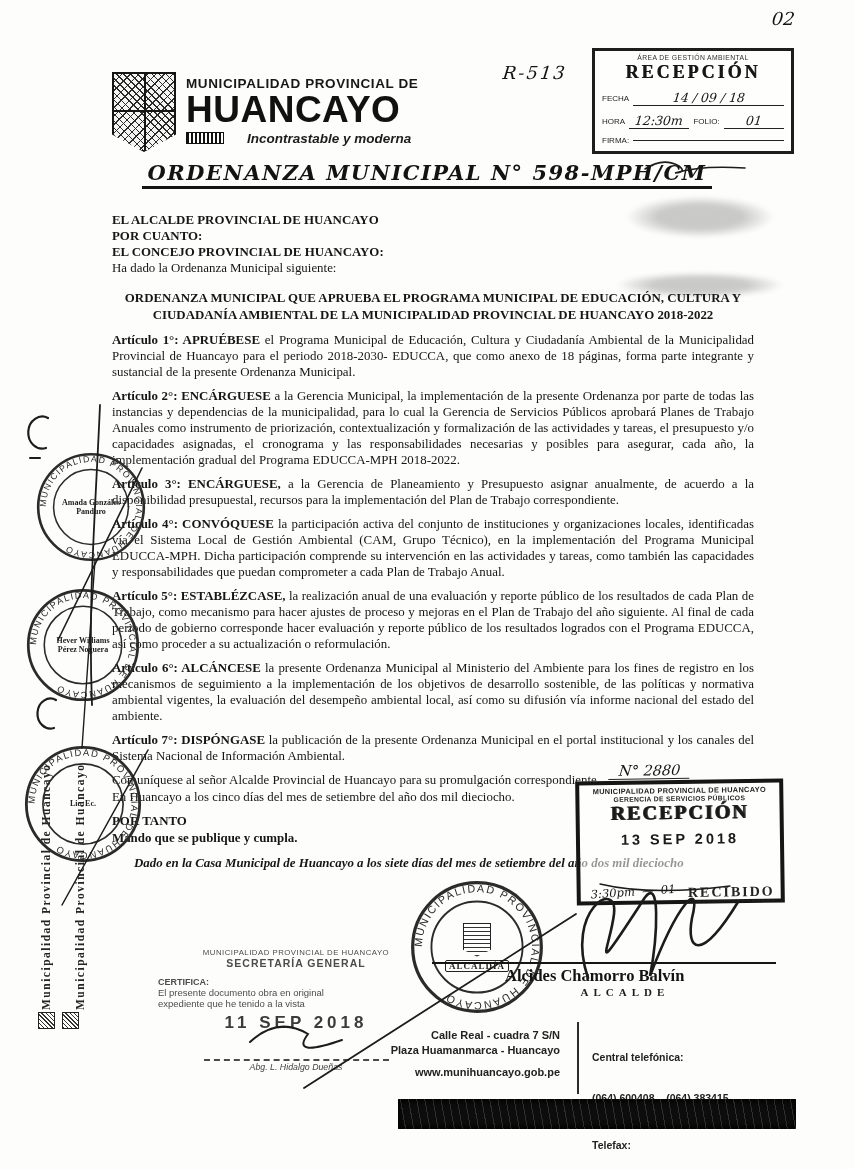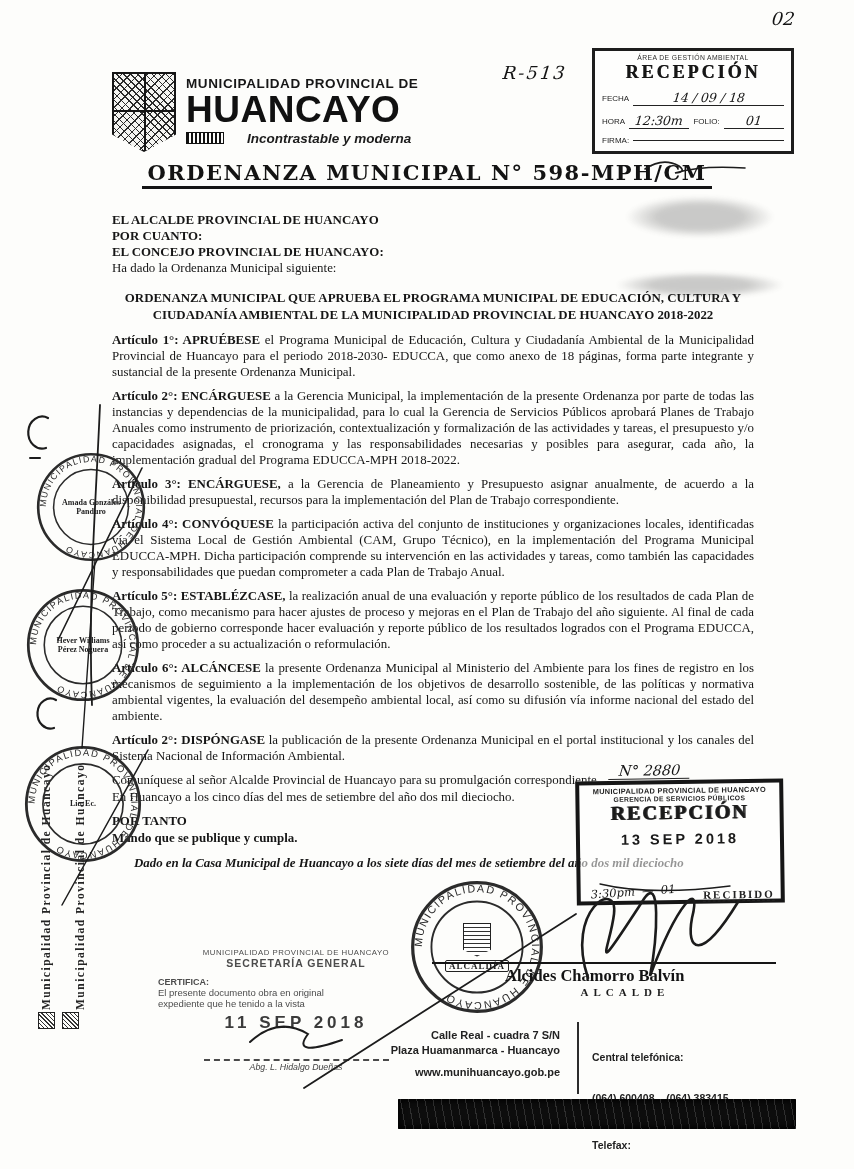--- a/index.html
+++ b/index.html
@@ -29,42 +29,42 @@
   .tagline{font-size:13.5px;font-weight:700;font-style:italic;color:#1c1c1c;}
   
   .stamp-top{position:absolute;left:592px;top:48px;width:182px;border:3px solid #1d1d1d;padding:3px 7px 6px;background:rgba(255,255,255,.6);}
   .stamp-top .area{font-size:6.8px;text-align:center;letter-spacing:.4px;color:#2e2e2e;font-family:"Liberation Sans",sans-serif;}
   .stamp-top .rec{font-size:18px;font-weight:700;text-align:center;letter-spacing:3px;margin-top:1px;color:#161616;text-shadow:.6px 0 #333;}
   .stamp-row{display:flex;align-items:center;gap:4px;font-family:"Liberation Sans",sans-serif;font-size:8px;color:#222;margin-top:7px;}
   .stamp-row .fill{flex:1;border-bottom:1.3px solid #222;text-align:center;}
   .stamp-row .hand{font-size:12.5px;}
   
   .doc-title-wrap{position:absolute;left:0;top:160px;width:100%;text-align:center;}
-  .doc-title{display:inline-block;font-family:"DejaVu Serif",serif;font-weight:700;
+  .doc-title{display:inline-block;font-family:"DejaVu Serif",serif;font-style:italic;font-weight:700;
     font-size:21px;letter-spacing:1.5px;border-bottom:3px solid #141414;padding:0 6px 1px;color:#131313;}
   
   .content{position:absolute;left:112px;top:212px;width:642px;font-size:12.9px;line-height:1.24;text-align:justify;color:#161616;}
   .intro p{margin:0;font-weight:700;}
   .intro p.normal{font-weight:400;}
   .subject{font-weight:700;text-align:center;margin:14px 0 4px;line-height:1.3;}
   .article{margin:8px 0 0;}
   .article strong{font-weight:700;}
   .closing p{margin:8px 0 0;}
   .pt{font-weight:700;margin-bottom:0 !important;}
   .mando{font-weight:700;margin-top:1px !important;}
   .dado{font-style:italic;font-weight:700;margin-top:9px !important;padding-left:22px;}
   
   .stamp2{position:absolute;left:576px;top:780px;width:200px;height:116px;border:4px solid #161616;transform:rotate(-.8deg);background:rgba(255,255,255,.55);}
   .stamp2 .num{position:absolute;top:-22px;left:30px;font-size:14.5px;border-bottom:1.5px solid #222;padding:0 10px;}
   .stamp2 .o1{font-size:7.4px;font-weight:700;text-align:center;margin-top:2px;letter-spacing:.3px;color:#242424;font-family:"Liberation Sans",sans-serif;}
   .stamp2 .o2{font-size:6.8px;font-weight:700;text-align:center;letter-spacing:.3px;color:#2a2a2a;font-family:"Liberation Sans",sans-serif;}
   .stamp2 .rec2{font-size:20px;font-weight:700;text-align:center;letter-spacing:2px;color:#1a1a1a;text-shadow:1px 0 #444,-.5px 0 #555;line-height:1;}
   .stamp2 .date{font-family:"Liberation Sans",sans-serif;font-size:14.5px;font-weight:700;letter-spacing:3px;text-align:center;margin-top:9px;color:#191919;}
   .stamp2 .handline{position:absolute;bottom:2px;left:10px;font-size:11.5px;transform:rotate(-3deg);}
-  .stamp2 .recibido{position:absolute;right:6px;bottom:-2px;font-size:11px;letter-spacing:2px;font-weight:700;color:#242424;border-bottom:1px dashed #242424;}
+  .stamp2 .recibido{position:absolute;right:6px;bottom:-2px;font-size:14px;letter-spacing:2px;font-weight:700;color:#242424;border-bottom:1px dashed #242424;}
   
   .seal{position:absolute;border-radius:50%;}
   .seal .center-name{position:absolute;inset:0;display:flex;align-items:center;justify-content:center;
     text-align:center;font-size:8px;font-weight:700;line-height:1.15;padding:0 20%;color:#222;}
   .seal-alcaldia{left:410px;top:880px;width:134px;height:134px;}
   .seal-alcaldia .center-wrap{position:absolute;inset:0;display:flex;flex-direction:column;align-items:center;justify-content:center;gap:3px;}
   .mini-shield{width:26px;height:32px;border:1.5px solid #222;
     clip-path:polygon(0 0,100% 0,100% 80%,50% 100%,0 80%);
     background:repeating-linear-gradient(0deg,#333 0 1px,transparent 1px 4px),#fff;}
   .alc-label{font-size:9px;font-weight:700;letter-spacing:1px;border:1px solid #222;padding:0 3px;border-radius:2px;}
@@ -162,21 +162,21 @@
     <p class="article"><strong class="article-lead">Artículo 2°: ENCÁRGUESE</strong><span class="article-body"> a la Gerencia Municipal, la implementación de la presente Ordenanza por parte de todas las instancias y dependencias de la municipalidad, para lo cual la Gerencia de Servicios Públicos aprobará Planes de Trabajo Anuales como instrumento de priorización, contextualización y formalización de las actividades y tareas, el presupuesto y/o capacidades asignadas, el cronograma y las responsabilidades necesarias y posibles para asegurar, cada año, la implementación gradual del Programa EDUCCA-MPH 2018-2022.</span></p>
 
     <p class="article"><strong class="article-lead">Artículo 3°: ENCÁRGUESE,</strong><span class="article-body"> a la Gerencia de Planeamiento y Presupuesto asignar anualmente, de acuerdo a la disponibilidad presupuestal, recursos para la implementación del Plan de Trabajo correspondiente.</span></p>
 
     <p class="article"><strong class="article-lead">Artículo 4°: CONVÓQUESE</strong><span class="article-body"> la participación activa del conjunto de instituciones y organizaciones locales, identificadas vía el Sistema Local de Gestión Ambiental (CAM, Grupo Técnico), en la implementación del Programa Municipal EDUCCA-MPH. Dicha participación comprende su intervención en las actividades y tareas, como también las capacidades y responsabilidades que puedan comprometer a cada Plan de Trabajo Anual.</span></p>
 
     <p class="article"><strong class="article-lead">Artículo 5°: ESTABLÉZCASE,</strong><span class="article-body"> la realización anual de una evaluación y reporte público de los resultados de cada Plan de Trabajo, como mecanismo para hacer ajustes de proceso y mejoras en el Plan de Trabajo del año siguiente. Al final de cada periodo de gobierno corresponde hacer evaluación y reporte público de los resultados logrados con el Programa EDUCCA, así como proceder a su actualización o reformulación.</span></p>
 
     <p class="article"><strong class="article-lead">Artículo 6°: ALCÁNCESE</strong><span class="article-body"> la presente Ordenanza Municipal al Ministerio del Ambiente para los fines de registro en los mecanismos de seguimiento a la implementación de los objetivos de desarrollo sostenible, de las políticas y normativa ambiental vigentes, la evaluación del desempeño ambiental local, así como su difusión vía informe nacional del estado del ambiente.</span></p>
 
-    <p class="article"><strong class="article-lead">Artículo 2°: DISPÓNGASE</strong><span class="article-body"> la publicación de la presente Ordenanza Municipal en el portal institucional y los canales del Sistema Nacional de Información Ambiental.</span></p>
+    <p class="article"><strong class="article-lead">Artículo 7°: DISPÓNGASE</strong><span class="article-body"> la publicación de la presente Ordenanza Municipal en el portal institucional y los canales del Sistema Nacional de Información Ambiental.</span></p>
   </div>
     <div class="closing">
       <p>Comuníquese al señor Alcalde Provincial de Huancayo para su promulgación correspondiente.</p>
       <p style="margin-top:1px">En Huancayo a los cinco días del mes de setiembre del año dos mil dieciocho.</p>
       <p class="pt">POR TANTO</p>
       <p class="mando">Mando que se publique y cumpla.</p>
       <p class="dado">Dado en la Casa Municipal de Huancayo a los siete días del mes de setiembre del año dos mil dieciocho</p>
     </div>
   </div>
 

